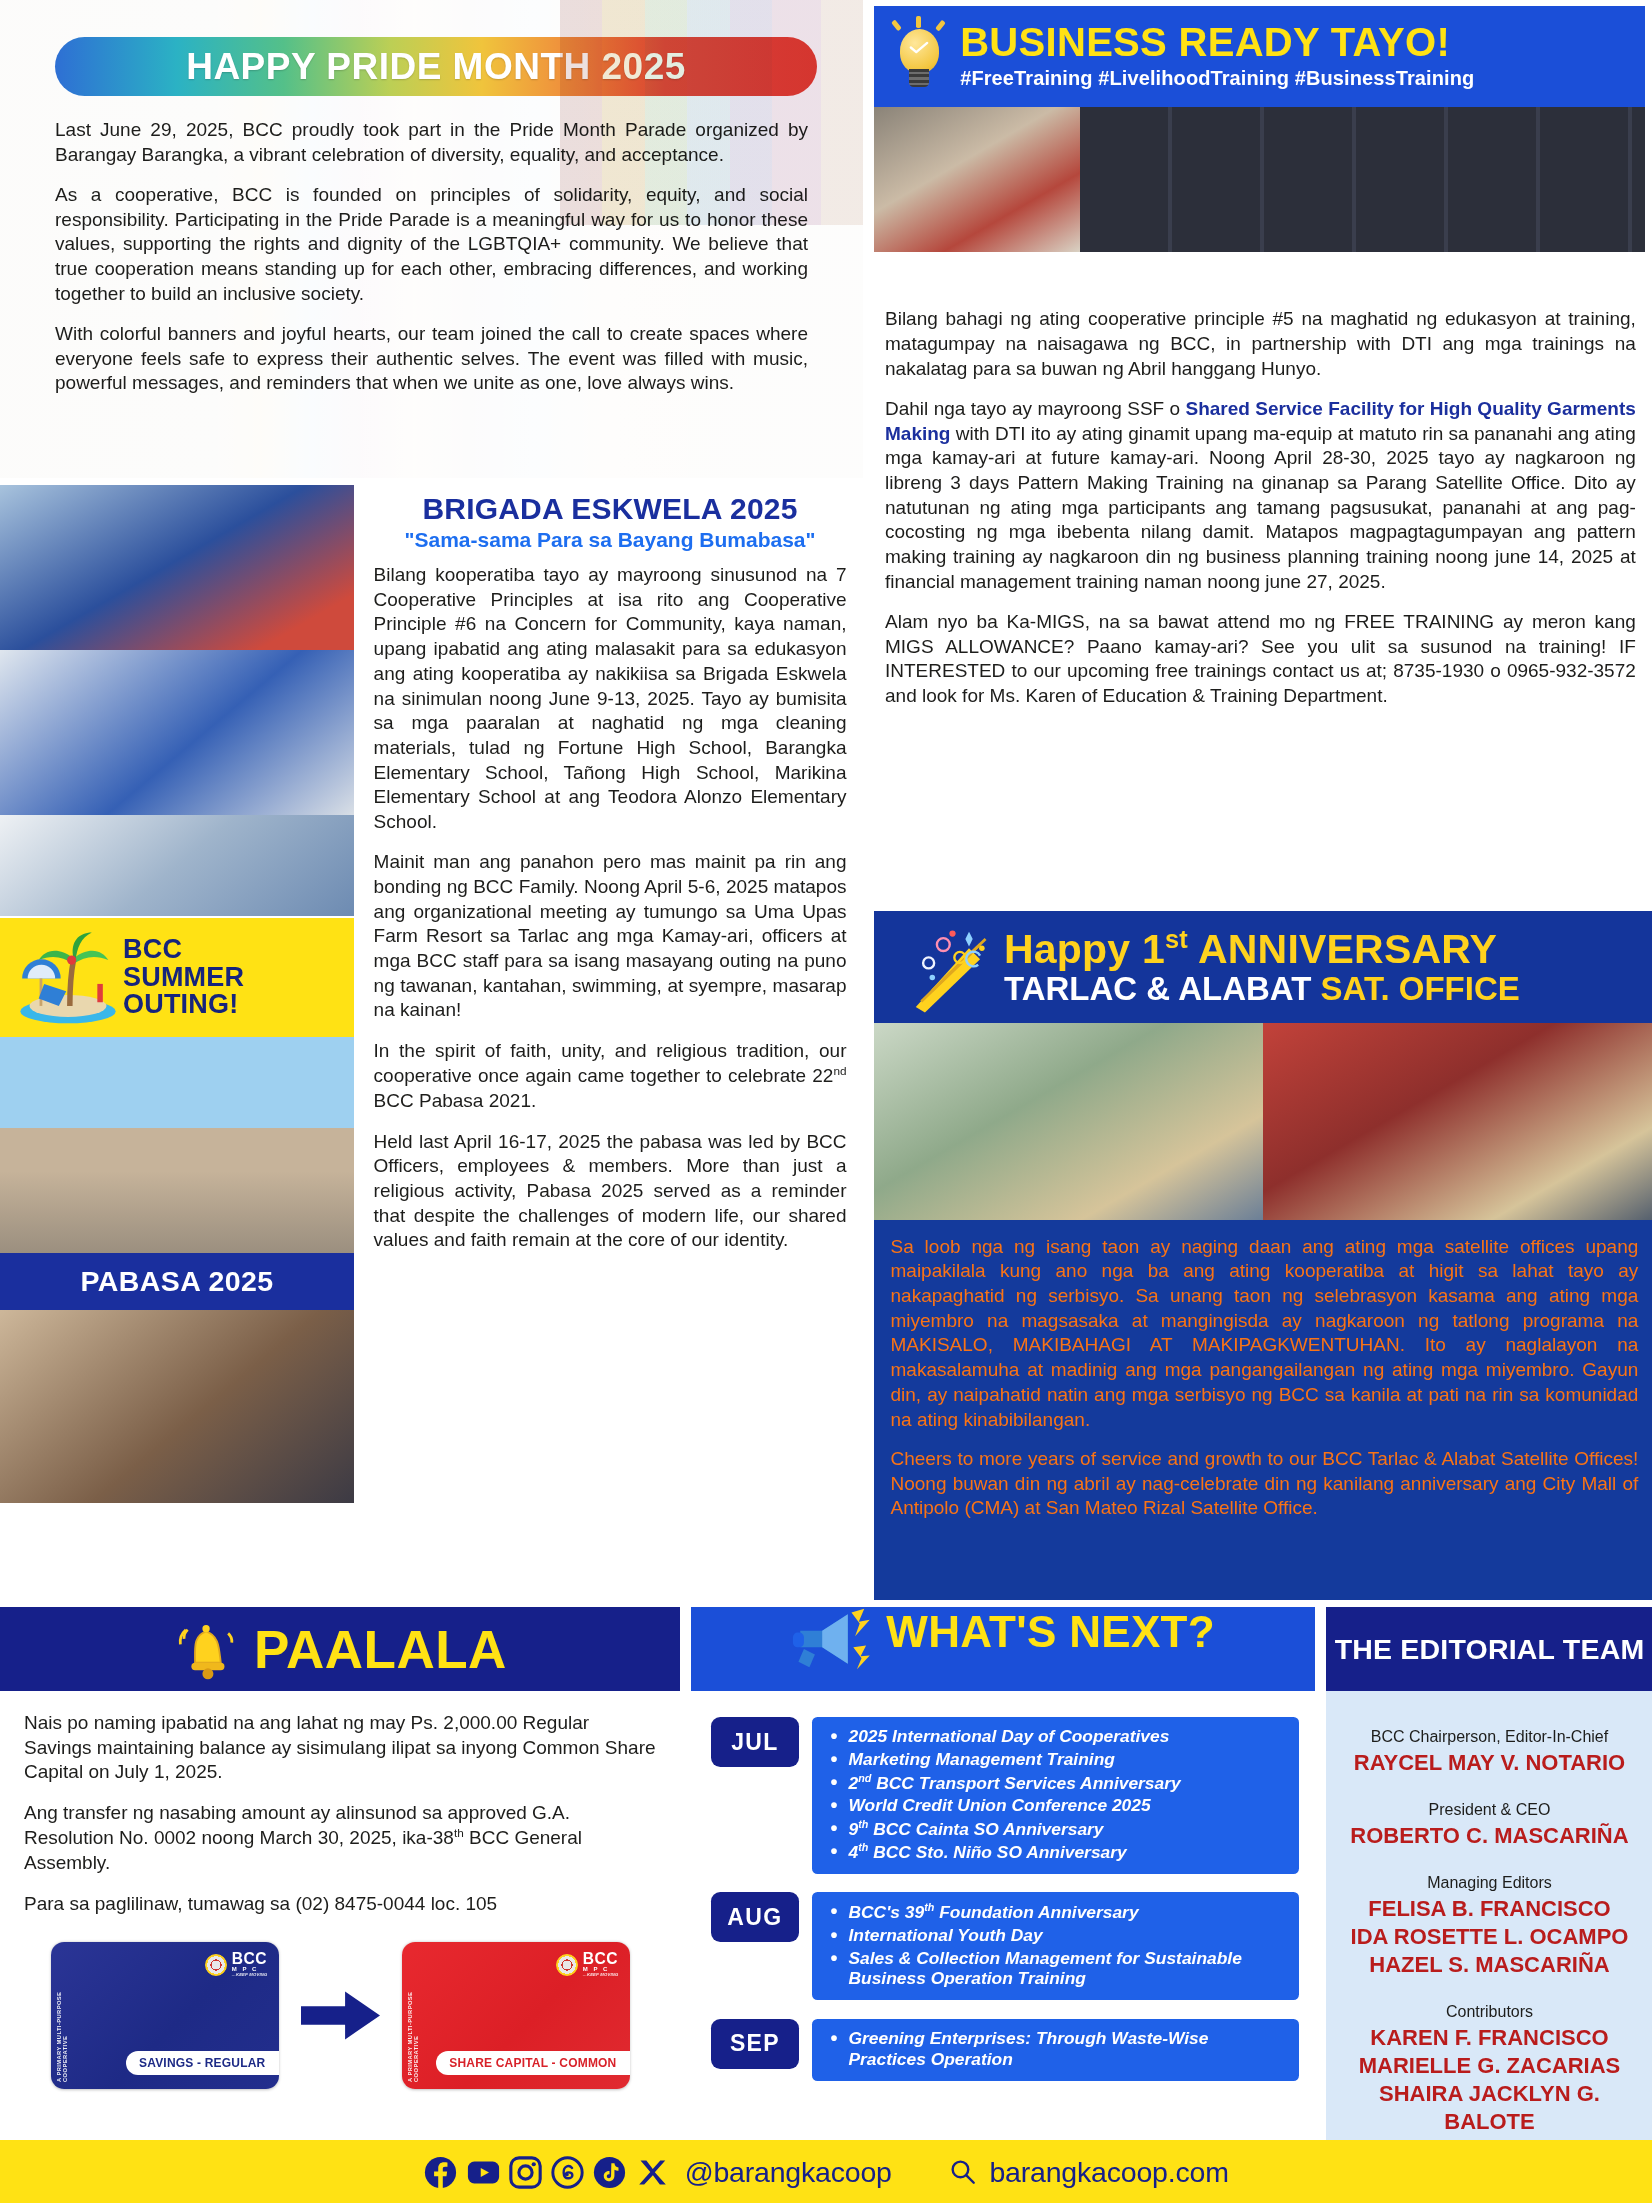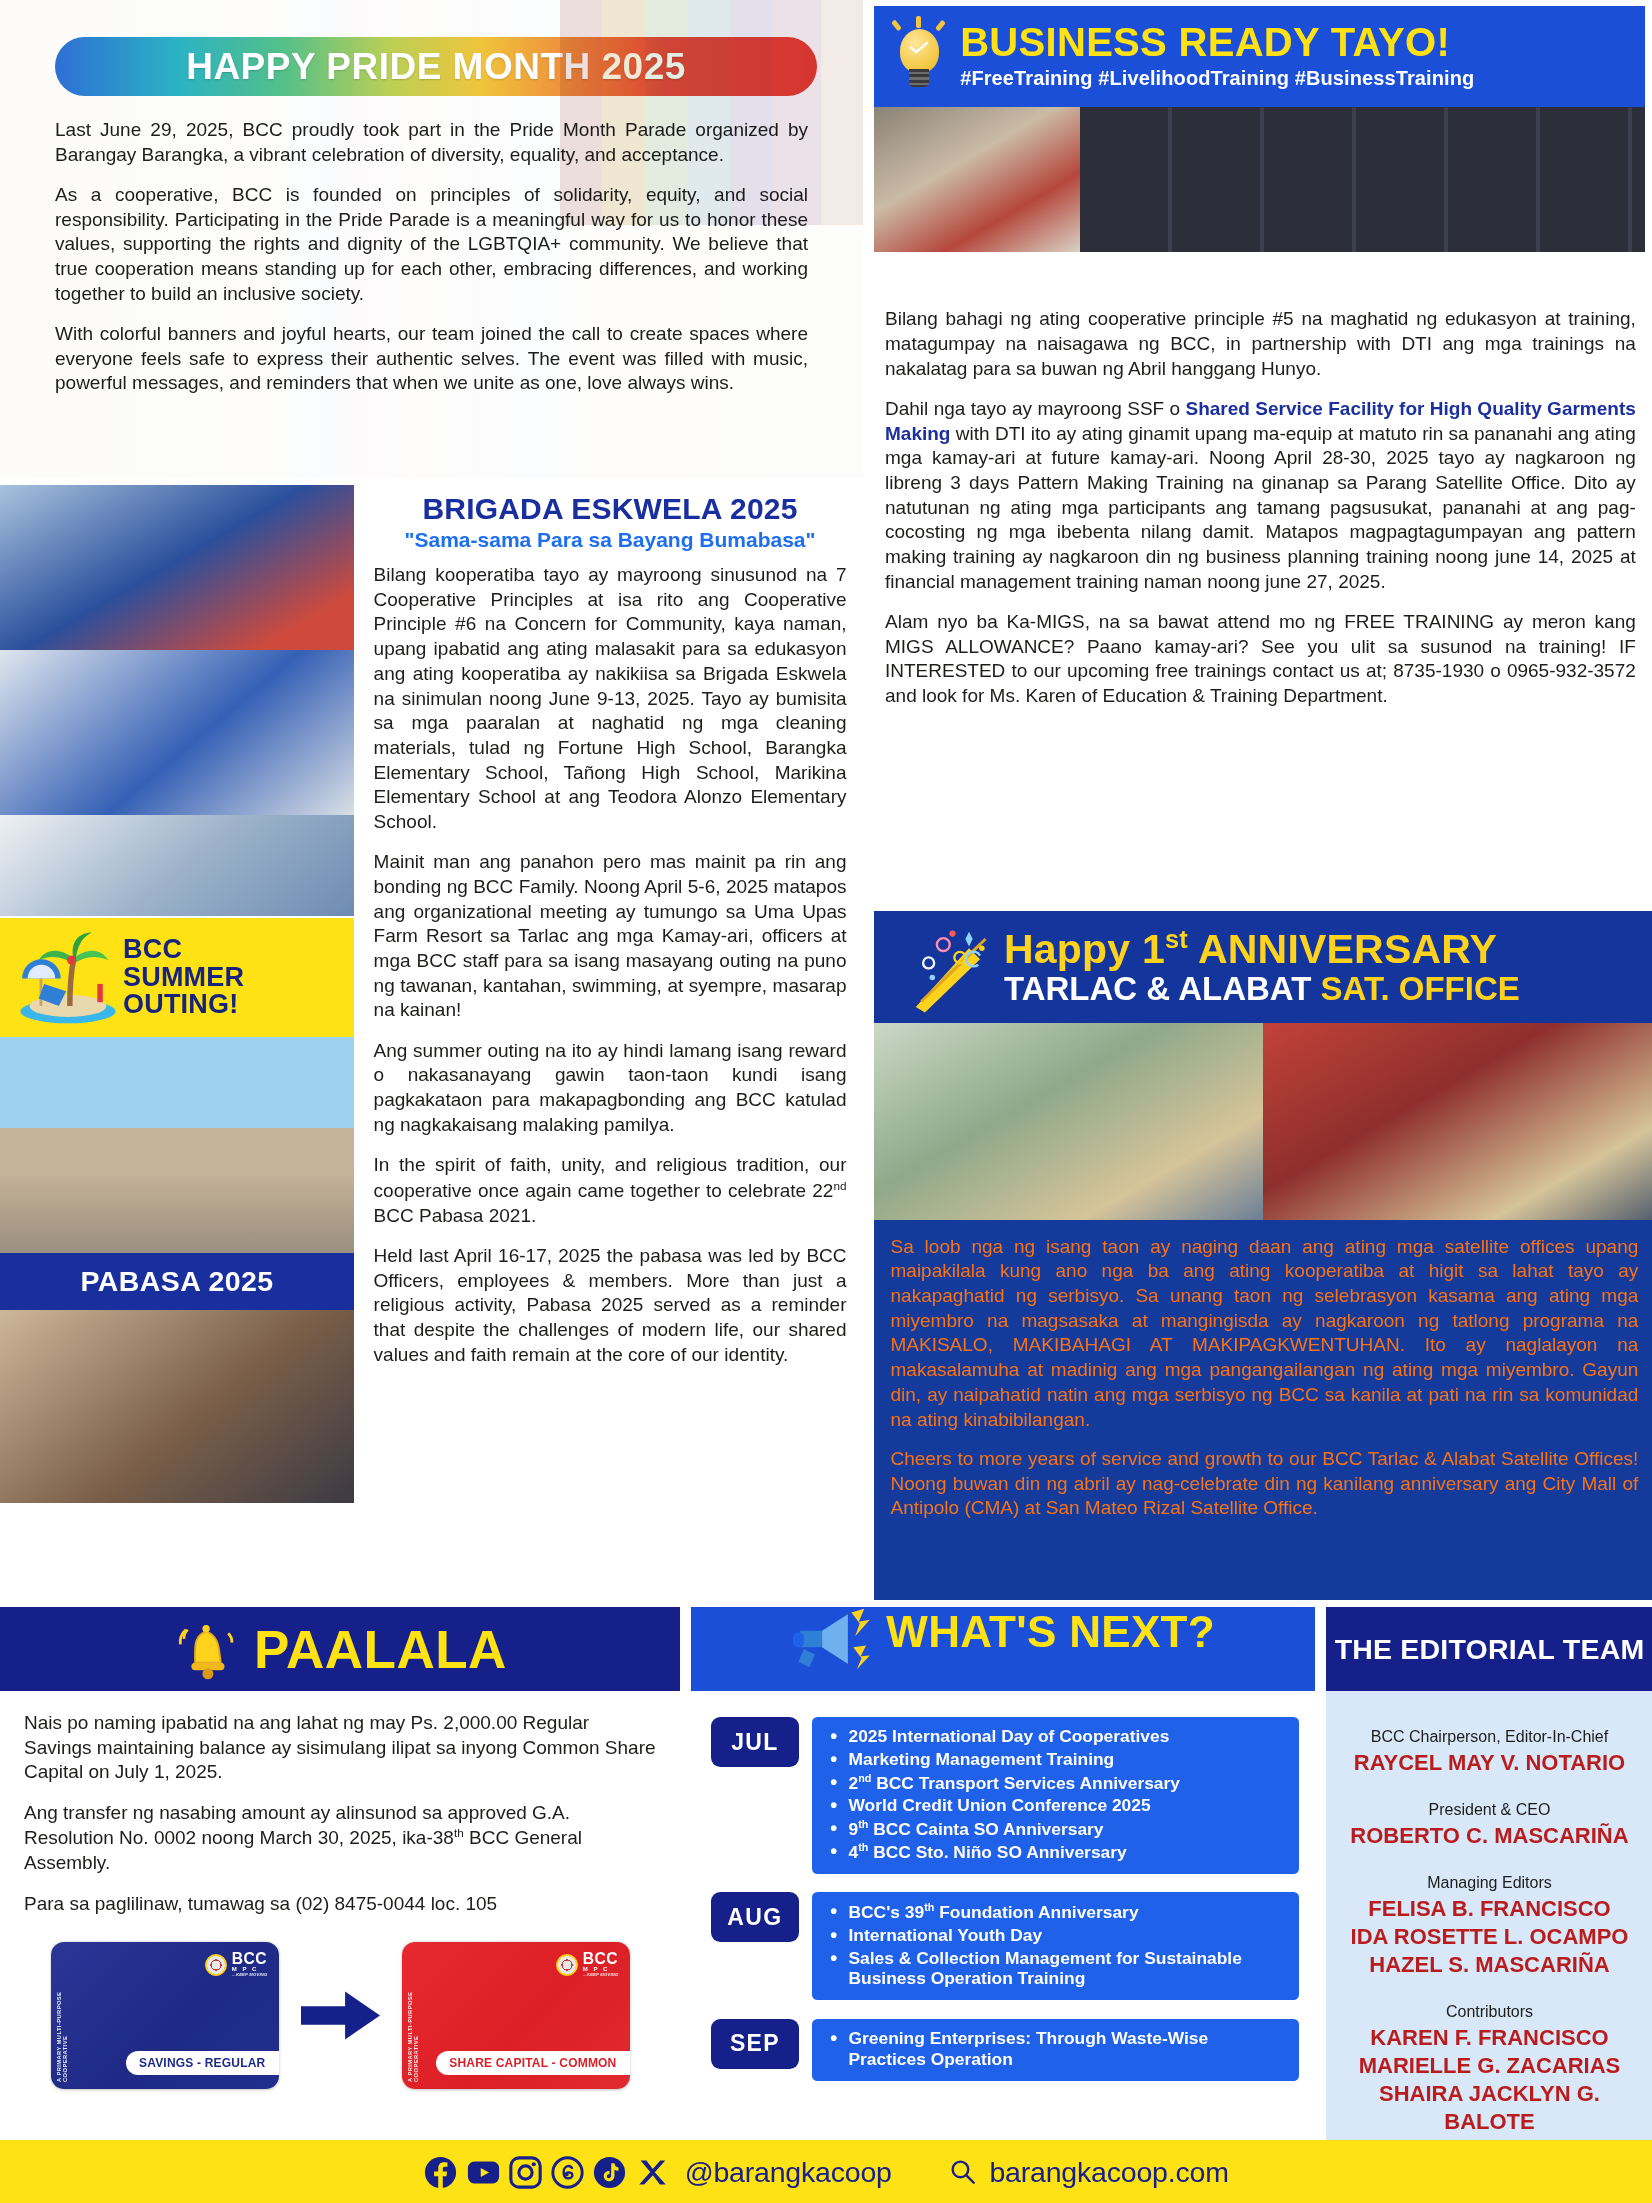--- a/index.html
+++ b/index.html
@@ -174,21 +174,21 @@
   .wn-rows { padding:26px 16.5px 0 20px; }
   .wn-row { display:flex; align-items:flex-start; margin-bottom:18.4px; }
   .wn-month {
     flex:0 0 auto; width:88px; height:50px; border-radius:9.2px; background:#16208a;
     color:#fff; font-size:23px; font-weight:800; letter-spacing:1.4px;
     display:flex; align-items:center; justify-content:center; margin-right:13px;
   }
   .wn-items {
     flex:1 1 auto; background:#1f61e8; border-radius:5.5px; padding:9.2px 13px 9.2px 16.5px;
   }
-  .wn-items ul { list-style:none; }
+  .wn-items ul { list-style:none;font-style:italic; }
   .wn-items li {
     color:#fff; font-size:17.4px; font-weight:700; line-height:1.20; margin-bottom:1.8px;
     position:relative; padding-left:20px;
   }
   .wn-items li:before {
     content:"•"; position:absolute; left:1.8px; top:-0.9px; font-size:20px; line-height:1.15;
   }
 
   
   #editorial { left:1326px; top:1607px; width:327px; height:542px; }
@@ -272,21 +272,20 @@
       <div class="photo ph-brig1" style="height:165px"></div>
       <div class="photo ph-brig2" style="height:165px"></div>
       <div class="photo ph-brig3" style="height:101px"></div>
     </div>
     <div class="brig-text">
       <div class="brig-title">BRIGADA ESKWELA 2025</div>
       <div class="brig-sub">"Sama-sama Para sa Bayang Bumabasa"</div>
       <div class="body-text just">
         <p>Bilang kooperatiba tayo ay mayroong sinusunod na 7 Cooperative Principles at isa rito ang Cooperative Principle #6 na Concern for Community, kaya naman, upang ipabatid ang ating malasakit para sa edukasyon ang ating kooperatiba ay nakikiisa sa Brigada Eskwela na sinimulan noong June 9-13, 2025. Tayo ay bumisita sa mga paaralan at naghatid ng mga cleaning materials, tulad ng Fortune High School, Barangka Elementary School, Tañong High School, Marikina Elementary School at ang Teodora Alonzo Elementary School.</p>
         <p>Mainit man ang panahon pero mas mainit pa rin ang bonding ng BCC Family. Noong April 5-6, 2025 matapos ang organizational meeting ay tumungo sa Uma Upas Farm Resort sa Tarlac ang mga Kamay-ari, officers at mga BCC staff para sa isang masayang outing na puno ng tawanan, kantahan, swimming, at syempre, masarap na kainan!</p>
-        <p>Ang summer outing na ito ay hindi lamang isang reward o nakasanayang gawin taon-taon kundi isang pagkakataon para makapagbonding ang BCC katulad ng nagkakaisang malaking pamilya.</p>
         <p><span>In the spirit of faith, unity, and religious tradition, our cooperative once again came together to celebrate 22</span><sup>nd</sup><span> BCC Pabasa 2021.</span></p>
         <p>Held last April 16-17, 2025 the pabasa was led by BCC Officers, employees &amp; members. More than just a religious activity, Pabasa 2025 served as a reminder that despite the challenges of modern life, our shared values and faith remain at the core of our identity.</p>
       </div>
     </div>
   </section>
 
   <div class="abs" id="leftcol2">
     <div class="summer-band">
       <div class="palm">
         <svg viewBox="0 0 120 110" width="110" height="101">

